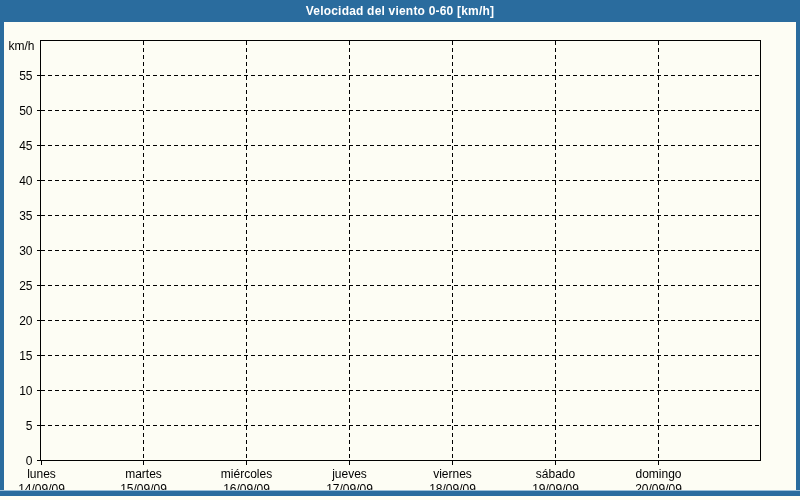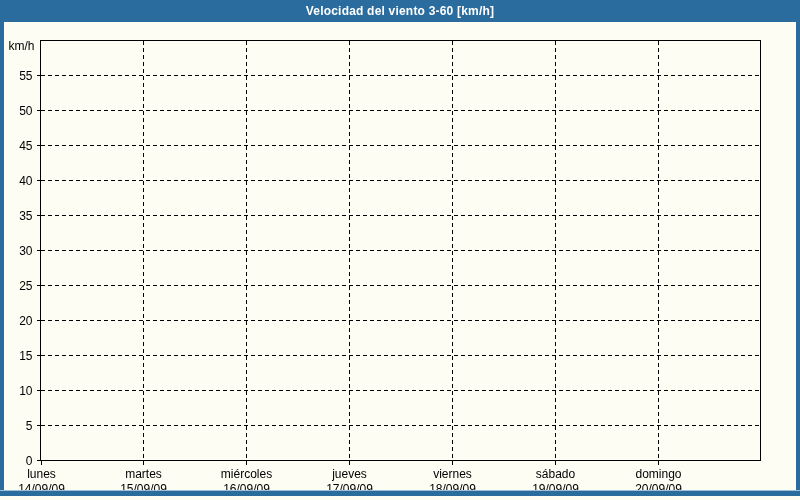--- a/index.html
+++ b/index.html
@@ -56,21 +56,21 @@
   svg.chart text {
     font-family: "Liberation Sans", sans-serif;
     font-size: 12px;
     fill: #000000;
   }
 </style>
 </head>
 <body>
 
 <div class="window">
-  <div class="titlebar">Velocidad del viento 3-60 [km/h]</div>
+  <div class="titlebar">Velocidad del viento 0-60 [km/h]</div>
 
   <svg class="chart" id="chart-svg" viewBox="0 0 800 500">
       <line x1="36.5" y1="460.5" x2="40.5" y2="460.5" stroke="#000000" stroke-width="1" shape-rendering="crispEdges"></line>
       <text x="32.5" y="464.5" text-anchor="end">0</text>
       <line x1="40.5" y1="425.5" x2="760.5" y2="425.5" stroke="#000000" stroke-width="1" stroke-dasharray="4,3" shape-rendering="crispEdges"></line>
       <line x1="36.5" y1="425.5" x2="40.5" y2="425.5" stroke="#000000" stroke-width="1" shape-rendering="crispEdges"></line>
       <text x="32.5" y="429.5" text-anchor="end">5</text>
       <line x1="40.5" y1="390.5" x2="760.5" y2="390.5" stroke="#000000" stroke-width="1" stroke-dasharray="4,3" shape-rendering="crispEdges"></line>
       <line x1="36.5" y1="390.5" x2="40.5" y2="390.5" stroke="#000000" stroke-width="1" shape-rendering="crispEdges"></line>
       <text x="32.5" y="394.5" text-anchor="end">10</text>

